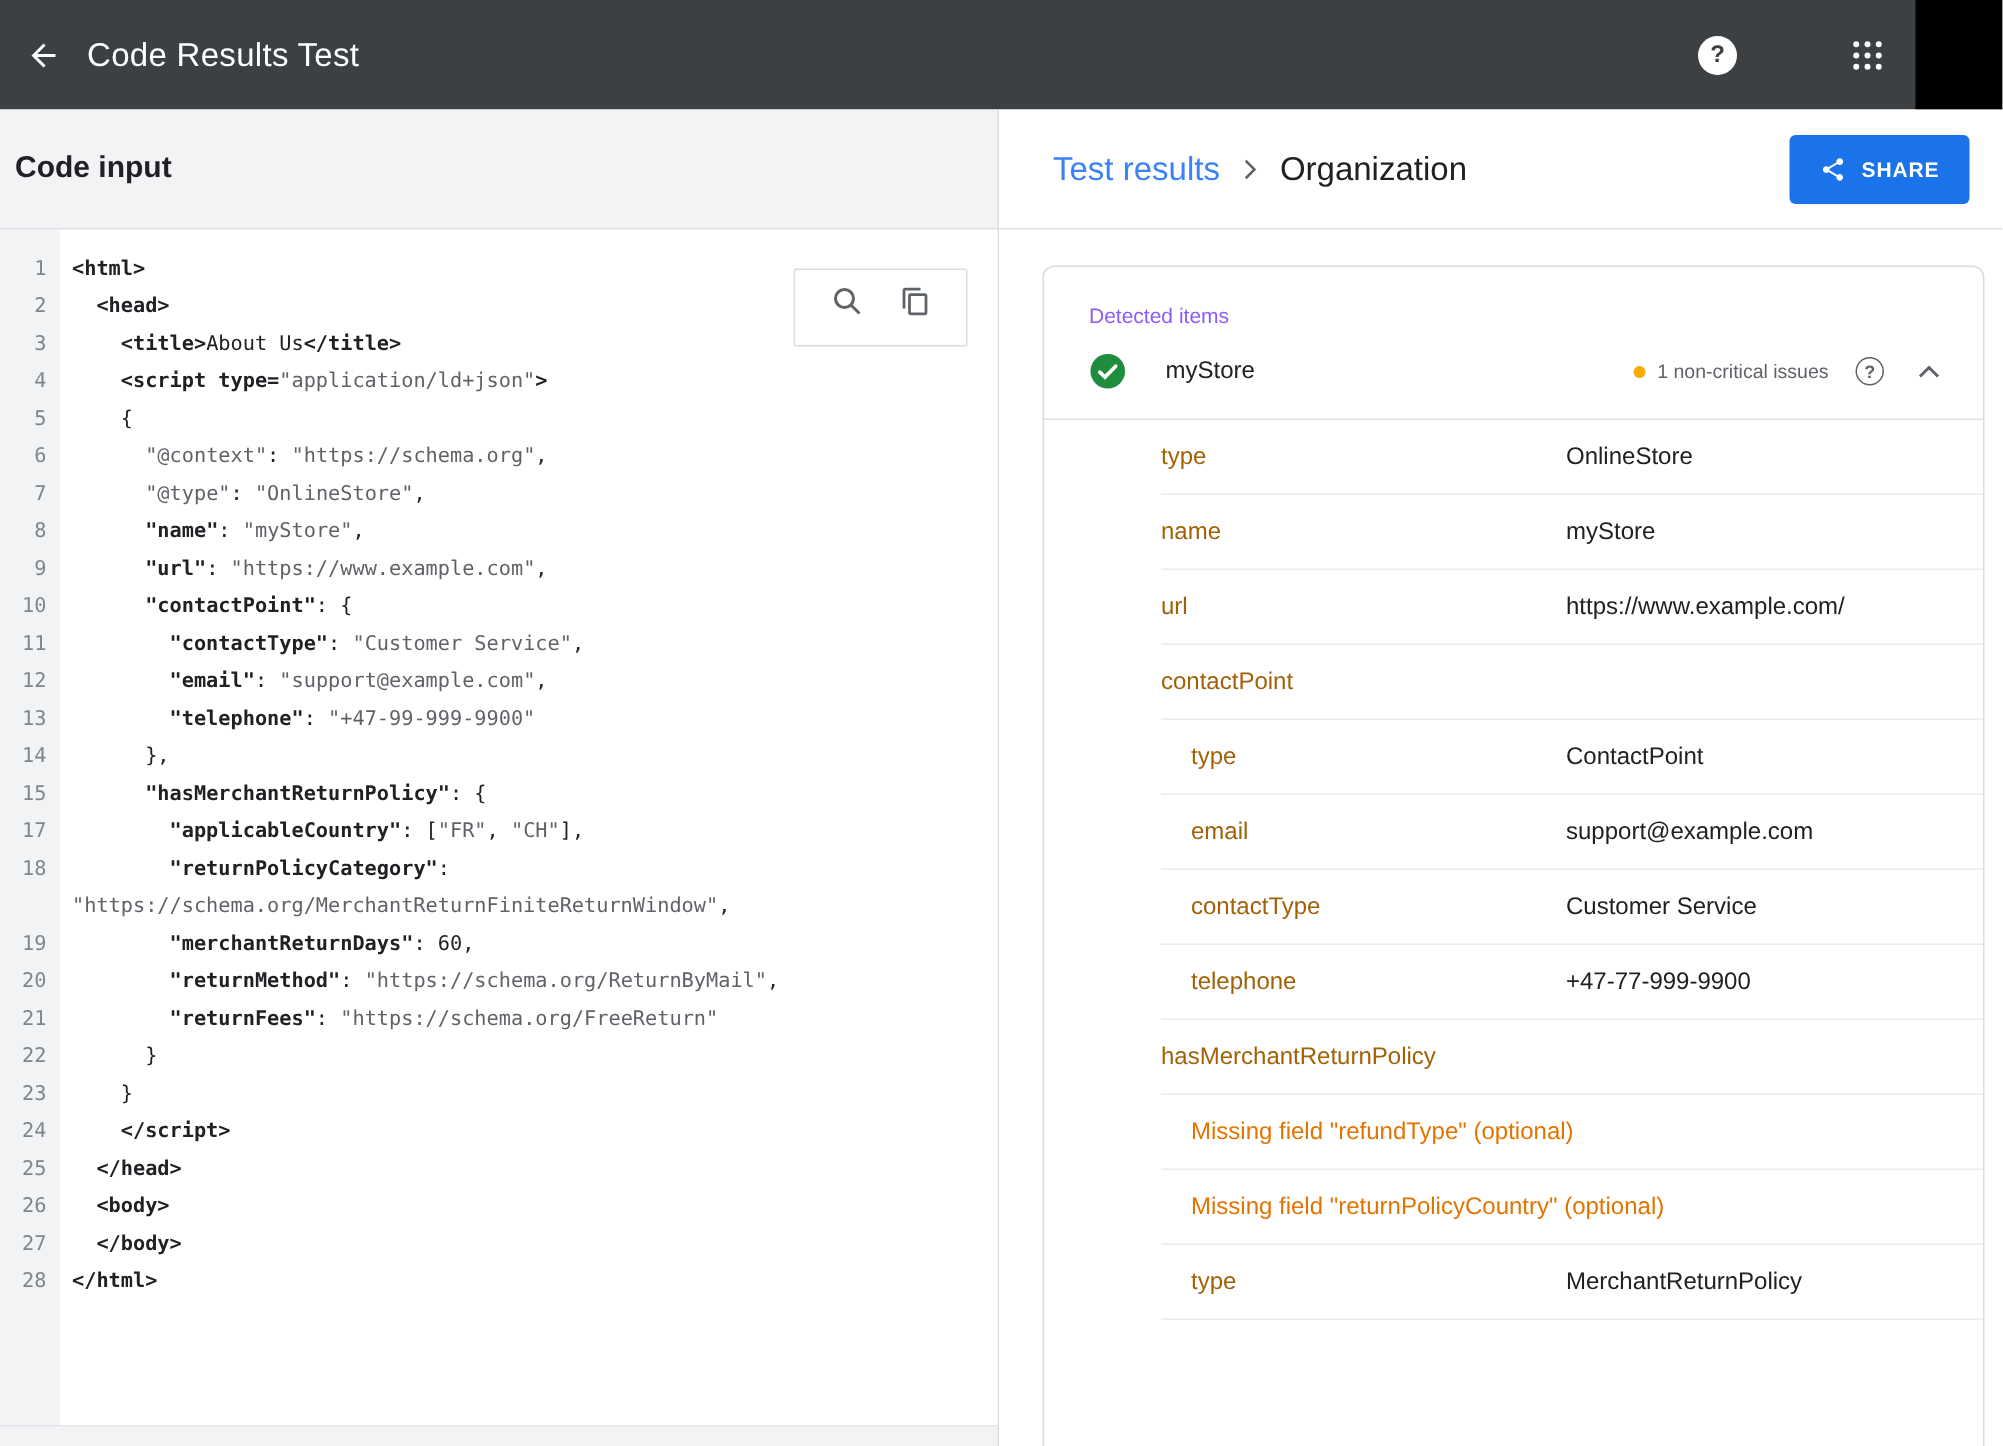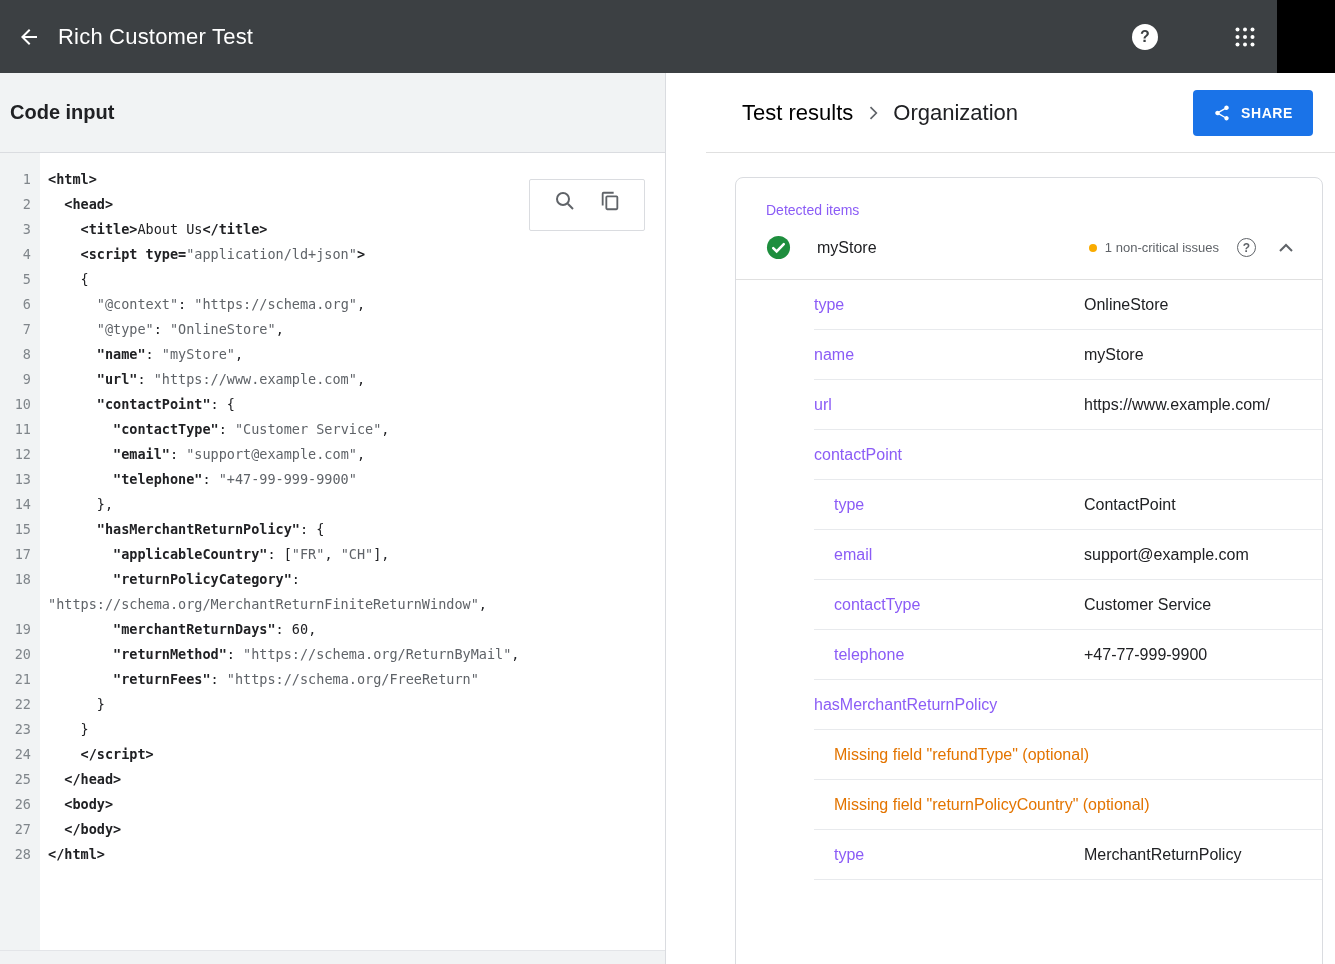--- a/index.html
+++ b/index.html
@@ -23,21 +23,21 @@
   .icon-btn { width:48px; height:48px; display:flex; align-items:center; justify-content:center; }
   .help-circle {
     width:26px; height:26px; border-radius:50%; background:#fff; color:#3c4043;
     font-weight:700; font-size:16px; display:flex; align-items:center; justify-content:center;
   }
   .help-btn { margin-right:52px; }
   .apps-btn { margin-right:8px; }
   .account-box { width:58px; height:73px; background:#000; }
 
   
-  .main { display:flex; height:891px;gap:40px; }
+  .main { display:flex; height:891px; }
 
   
   .left {
     width:666px; flex:0 0 666px; background:#f1f3f4;
     border-right:1px solid #dadce0; display:flex; flex-direction:column;
   }
   .left-header {
     flex:0 0 80px; display:flex; align-items:center;
     padding-left:10px; border-bottom:1px solid #dadce0;
   }
@@ -59,21 +59,21 @@
     display:flex; align-items:center; justify-content:space-evenly;
   }
   .bottom-strip { flex:0 0 14px; background:#f1f3f4; border-top:1px solid #e3e5e8; }
 
   
   .right { flex:1; display:flex; flex-direction:column; background:#fff; min-width:0; }
   .right-header {
     flex:0 0 80px; display:flex; align-items:center;
     padding:0 22px 0 36px; border-bottom:1px solid #e0e0e0;
   }
-  .crumb-parent { font-size:22px; color:#000000; }
+  .crumb-parent { font-size:22px; color:#3b82f6; }
   .crumb-sep { margin:0 10px; display:flex; align-items:center; }
   .crumb-current { font-size:22px; color:#202124; }
   .share-btn {
     margin-left:auto; background:var(--accent, #1a73e8); color:#fff; height:46px;
     padding:0 20px; border-radius:4px; font-size:14px; font-weight:700;
     letter-spacing:.6px; display:flex; align-items:center; gap:10px;
   }
   .right-body { flex:1; padding:24px 12px 0 29px; overflow:hidden; }
   .card { border:1px solid #dadce0; border-radius:8px; height:1100px; overflow:hidden; background:#fff; }
   .card-head { padding:24px 24px 0 24px; border-bottom:1px solid #e0e0e0; }
@@ -85,36 +85,36 @@
   .issues-text { font-size:13px; color:#5f6368; }
   .q-circle {
     width:19px; height:19px; border:1.5px solid #5f6368; border-radius:50%;
     color:#5f6368; font-size:12px; font-weight:700;
     display:flex; align-items:center; justify-content:center; margin:0 18px;
   }
   .chev-up { display:flex; align-items:center; }
   .rows { margin-left:78px; }
   .rrow { display:flex; align-items:center; min-height:50px; border-bottom:1px solid #e8eaed; }
   .rrow.ind1 { padding-left:20px; }
-  .rlabel { width:270px; font-size:16px; color:#8b5cf6; flex-shrink:0; }
+  .rlabel { width:270px; font-size:16px; color:#a16207; flex-shrink:0; }
   .ind1 .rlabel { width:250px; }
   .rvalue { font-size:16px; color:#202124; }
   .k-group .rlabel { width:auto; }
   .k-warning .rlabel { width:auto; color:var(--warning, #e37400); }
 </style>
 </head>
 <body>
 
 <div class="topbar">
   <button class="back-btn">
     <svg width="24" height="24" viewBox="0 0 24 24" fill="#fff">
         <path d="M20 11H7.83l5.59-5.59L12 4l-8 8 8 8 1.41-1.41L7.83 13H20v-2z"></path>
       </svg>
   </button>
-  <div class="topbar-title">Rich Customer Test</div>
+  <div class="topbar-title">Code Results Test</div>
   <div class="topbar-spacer"></div>
   <button class="icon-btn help-btn">
     <span class="help-circle">?</span>
   </button>
   <button class="icon-btn apps-btn">
     <svg width="24" height="24" viewBox="0 0 24 24" fill="#fff">
       <circle cx="4.5" cy="4.5" r="2"></circle>
         <circle cx="12" cy="4.5" r="2"></circle>
         <circle cx="19.5" cy="4.5" r="2"></circle>
       <circle cx="4.5" cy="12" r="2"></circle>

